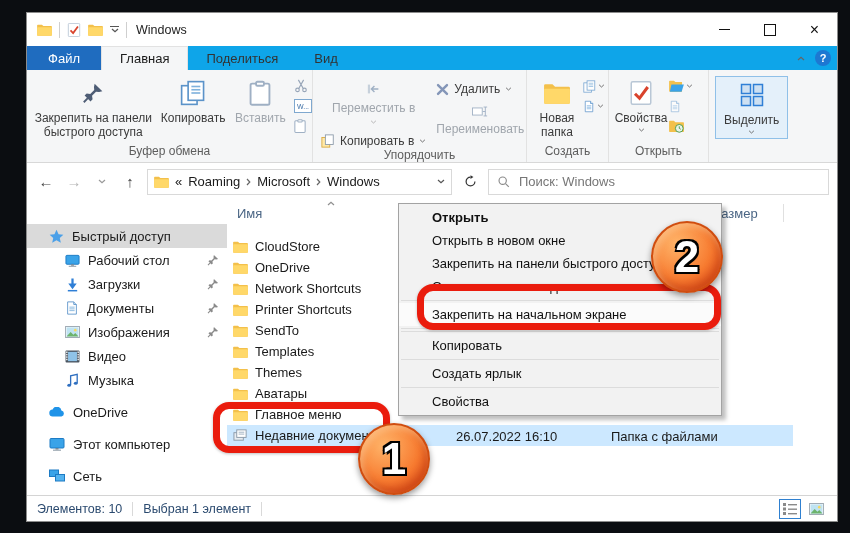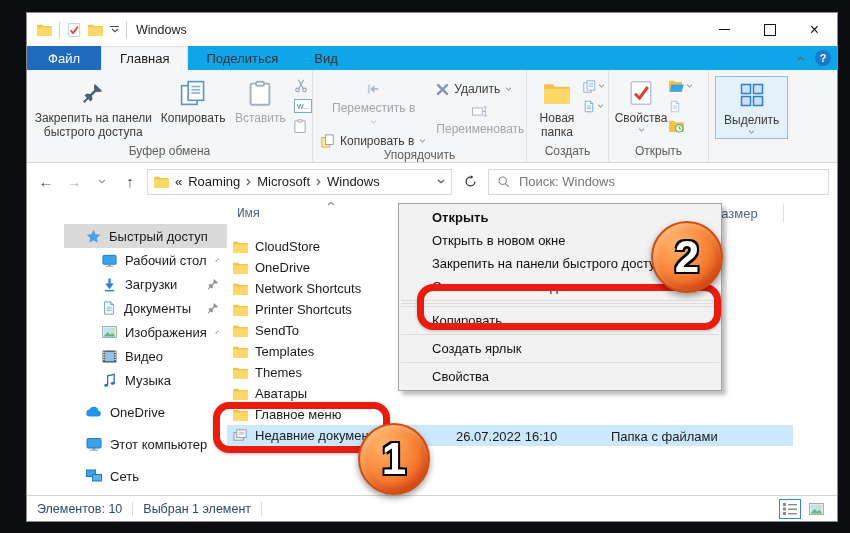--- a/index.html
+++ b/index.html
@@ -61,31 +61,31 @@
   .crumb-dd{margin-left:auto;color:#555;}
   .roundbtn{width:24px;height:26px;display:flex;align-items:center;justify-content:center;color:#333;}
   .searchbox{flex:1;height:26px;border:1px solid #d9d9d9;box-sizing:border-box;display:flex;
              align-items:center;padding:0 8px;gap:7px;color:#8a8a8a;}
   .searchbox input{border:none;outline:none;flex:1;font-size:13px;font-family:inherit;color:#701a75;background:transparent;}
   .searchbox input::placeholder{color:#767676;opacity:1;}
 
   
   .content{flex:1;display:flex;position:relative;background:#fff;}
   .sidebar{width:200px;flex:none;padding-top:24px;box-sizing:border-box;}
-  .snav{height:24px;display:flex;align-items:center;gap:8px;padding-right:8px;margin-left:37px;}
+  .snav{height:24px;display:flex;align-items:center;gap:8px;padding-right:8px;}
   .snav .slabel{white-space:nowrap;}
   .lvl0{padding-left:22px;}
   .lvl1{padding-left:38px;}
   .snav.selected{background:#dadada;}
   .snav.section{margin-top:8px;}
   .pin-right{margin-left:auto;color:#8a8a8a;}
 
   .filelist{flex:1;position:relative;}
   .flheader{height:26px;position:relative;font-size:13px;color:#4a6584;display:flex;align-items:center;}
-  .flheader .colname{margin-left:10px;font-family:Liberation Mono, monospace;}
+  .flheader .colname{margin-left:10px;}
   .sortmark{position:absolute;left:100px;top:1px;color:#909090;}
   .colsize{position:absolute;left:486px;top:6px;}
   .coldiv{position:absolute;left:556px;top:4px;width:1px;height:18px;background:#e0e0e0;}
   .rows{padding-top:10px;}
   .frow{height:21px;display:flex;align-items:center;gap:7px;padding-left:6px;box-sizing:border-box;
         width:566px;position:relative;}
   .frow.selected{background:#cce8ff;}
   .fdetail{position:absolute;top:4px;font-size:13px;color:#1a1a1a;white-space:nowrap;}
   .fdate{left:229px;}
   .ftype{left:384px;}
@@ -715,20 +715,23 @@
   <div class="mitem">
       <span>Открыть в новом окне</span>
     </div>
   <div class="mitem">
       <span>Закрепить на панели быстрого доступа</span>
     </div>
   <div class="mitem">
       <span>Очистить список недавних элементов</span>
     </div>
   <div class="msep"></div>
+  <div class="mitem highlight">
+      <span>Закрепить на начальном экране</span>
+    </div>
   <div class="msep"></div>
   <div class="msep"></div>
   <div class="mitem">
       <span>Копировать</span>
     </div>
   <div class="msep"></div>
   <div class="mitem">
       <span>Создать ярлык</span>
     </div>
   <div class="msep"></div>

